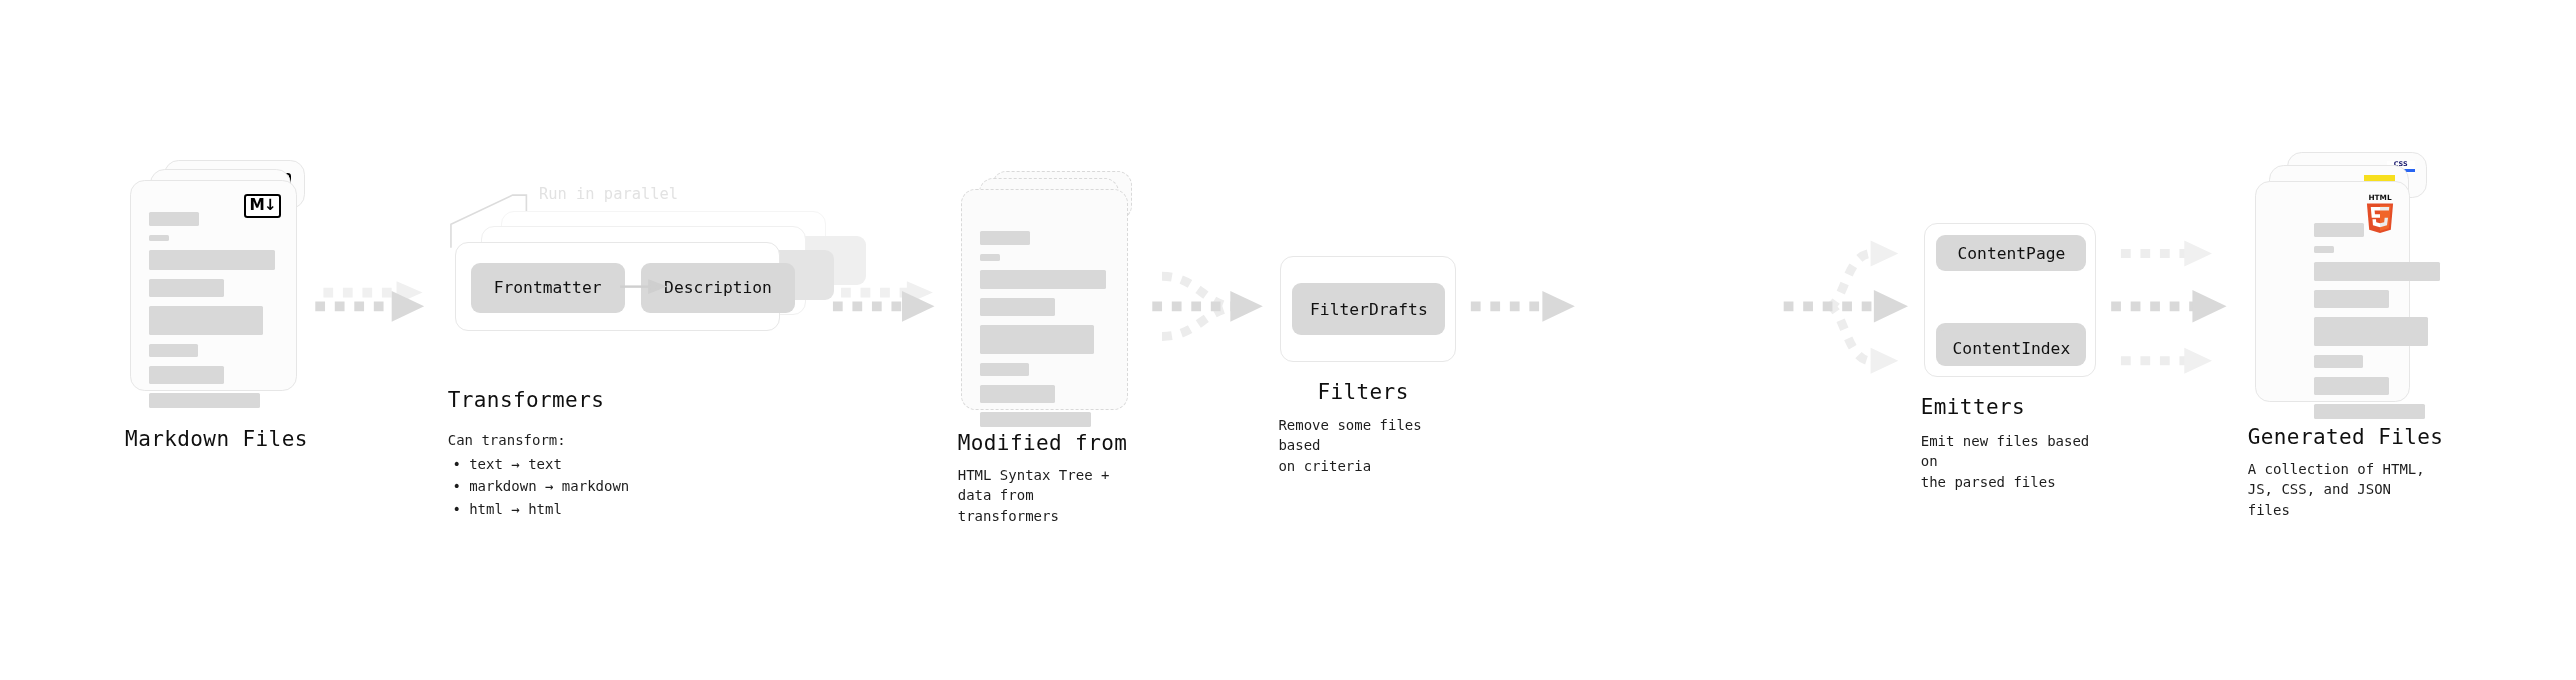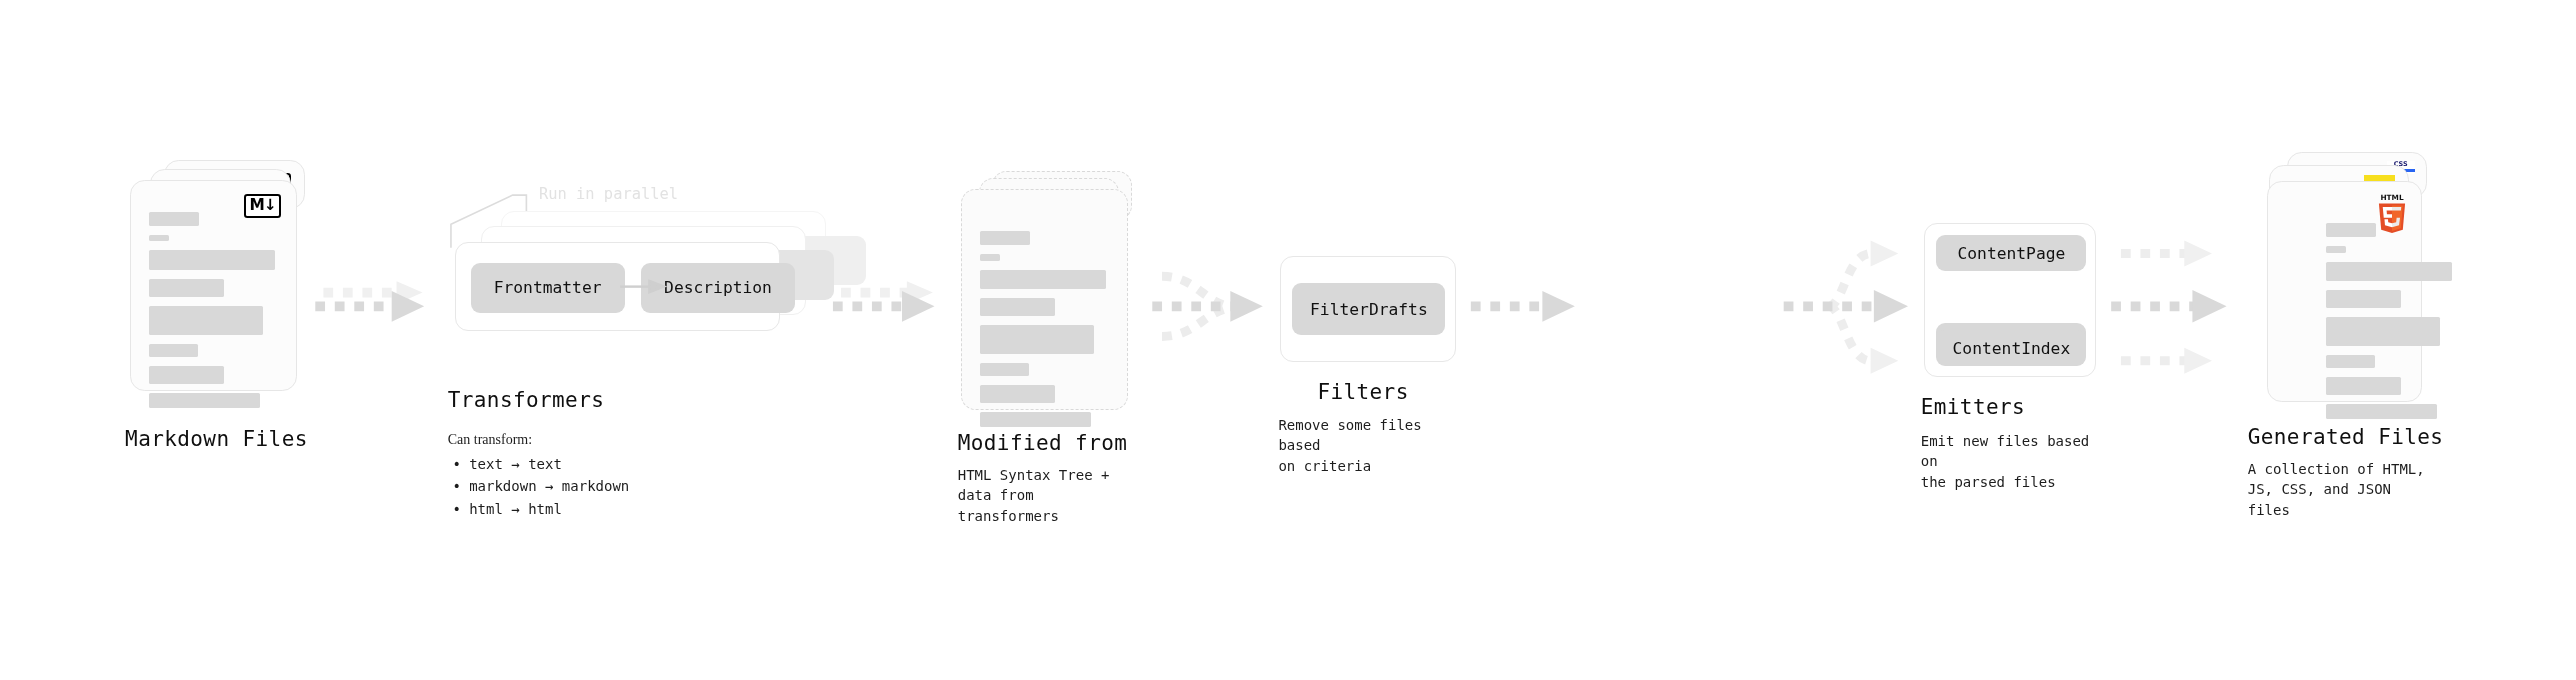--- a/index.html
+++ b/index.html
@@ -68,21 +68,21 @@
     font-size: 21px; color: #0f0f0f; letter-spacing: 0.4px;
     white-space: nowrap;
   }
   .subtitle {
     font-size: 14px; color: #1d1d1d; line-height: 1.45;
     white-space: pre-line;
   }
   .sub-list { font-size: 14px; color: #1d1d1d; line-height: 1.6; }
   .sub-list li { list-style: none; white-space: nowrap; }
   .sub-list li:before { content: "\2022"; margin: 0 8.1px 0 4.9px; }
-  .sub-head { font-size: 14px; color: #1d1d1d; font-family: Liberation Serif, serif; }
+  .sub-head { font-size: 14px; color: #1d1d1d; }
 
   
   .pbox {
     position: absolute;
     background: #ffffff;
     border: 1.6px solid #e7e7e7;
     border-radius: 13px;
   }
   .pbox.ghost2 { border-color: #f0f0f0; }
   .pbox.ghost3 { border-color: #f5f5f5; }
@@ -253,21 +253,21 @@
             <span>CSS</span>
             <div class="rule"></div>
           </div>
         </div>
       </div>
       <div class="card" style="left:18px; top:1.6px; width:140px; height:46px;">
         <div class="badge" style="top:9.8px; right:13px;">
           <div class="js-badge">JS</div>
         </div>
       </div>
-      <div class="card" style="left:16px; top:18px; width:155px; height:221px;padding-left:40px;">
+      <div class="card" style="left:4px; top:18px; width:155px; height:221px;padding-left:40px;">
         <div class="card-inner">
           <div class="badge" style="top:9.8px; right:11.4px;">
             <div class="html5-badge">
               <svg width="36" height="41" viewBox="0 0 44 50">
                 <text x="22" y="10" font-size="9" font-weight="bold" text-anchor="middle" font-family="DejaVu Sans, sans-serif" fill="#111">HTML</text>
                 <path d="M6 14 L38 14 L35.2 46 L22 50 L8.8 46 Z" fill="#e44d26"></path>
                 <path d="M22 16.5 L35.2 16.5 L32.8 44.4 L22 47.6 Z" fill="#f16529"></path>
                 <path d="M22 27 L15.8 27 L15.4 22.6 L22 22.6 L22 18.3 L10.7 18.3 L11.9 31.3 L22 31.3 Z" fill="#ffffff"></path>
                 <path d="M22 38.2 L17.4 37 L17.1 33.4 L12.8 33.4 L13.4 40.5 L22 42.9 Z" fill="#ffffff"></path>
                 <path d="M22 31.3 L27.7 31.3 L27.1 37 L22 38.2 L22 42.9 L30.6 40.5 L31.8 31.3 Z" fill="#ebebeb"></path>

